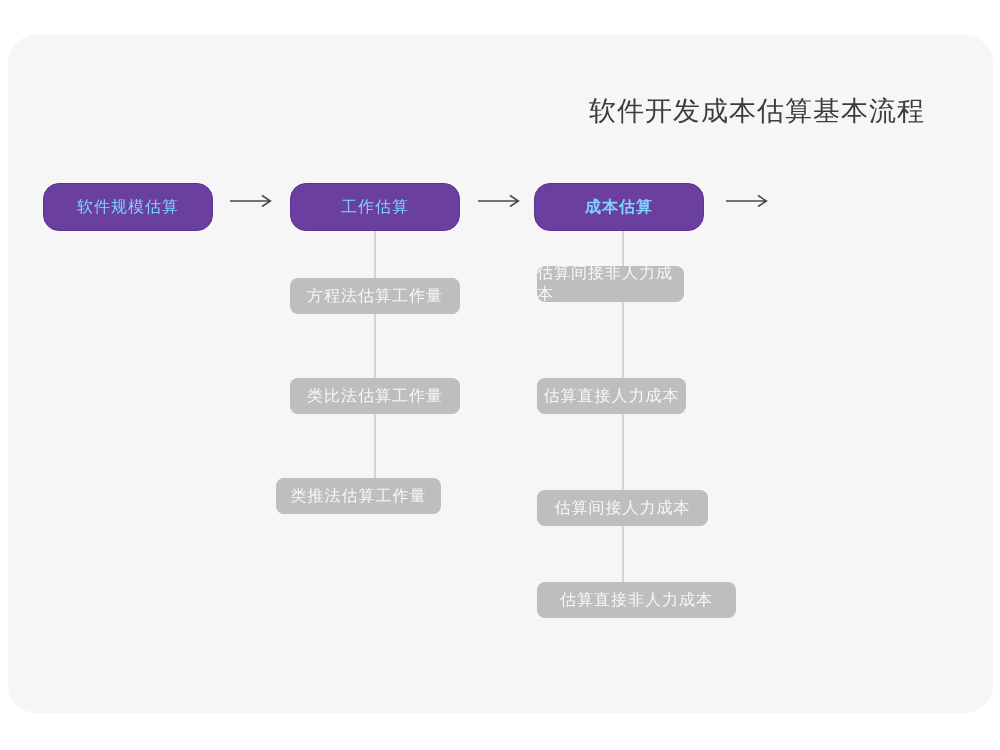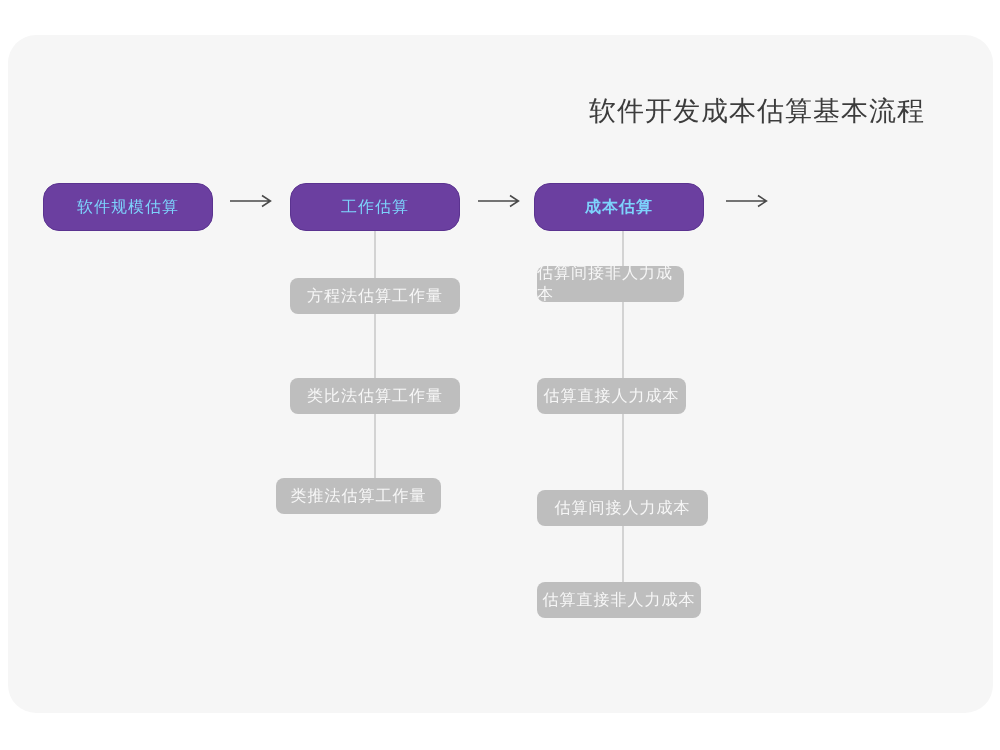--- a/index.html
+++ b/index.html
@@ -104,14 +104,14 @@
     </svg>
   </div>
 
   <div class="sub" style="left:290px; top:278px; width:170px;">方程法估算工作量</div>
   <div class="sub" style="left:290px; top:378px; width:170px;">类比法估算工作量</div>
   <div class="sub" style="left:276px; top:478px; width:165px;">类推法估算工作量</div>
 
   <div class="sub" style="left:537px; top:266px; width:147px;">估算间接非人力成本</div>
   <div class="sub" style="left:537px; top:378px; width:149px;">估算直接人力成本</div>
   <div class="sub" style="left:537px; top:478px; width:171px;margin-top:12px;">估算间接人力成本</div>
-  <div class="sub" style="left:537px; top:582px; width:164px;text-align:center;">估算直接非人力成本</div>
+  <div class="sub" style="left:537px; top:582px; width:199px;text-align:center;">估算直接非人力成本</div>
 </div>
 
 </body></html>

